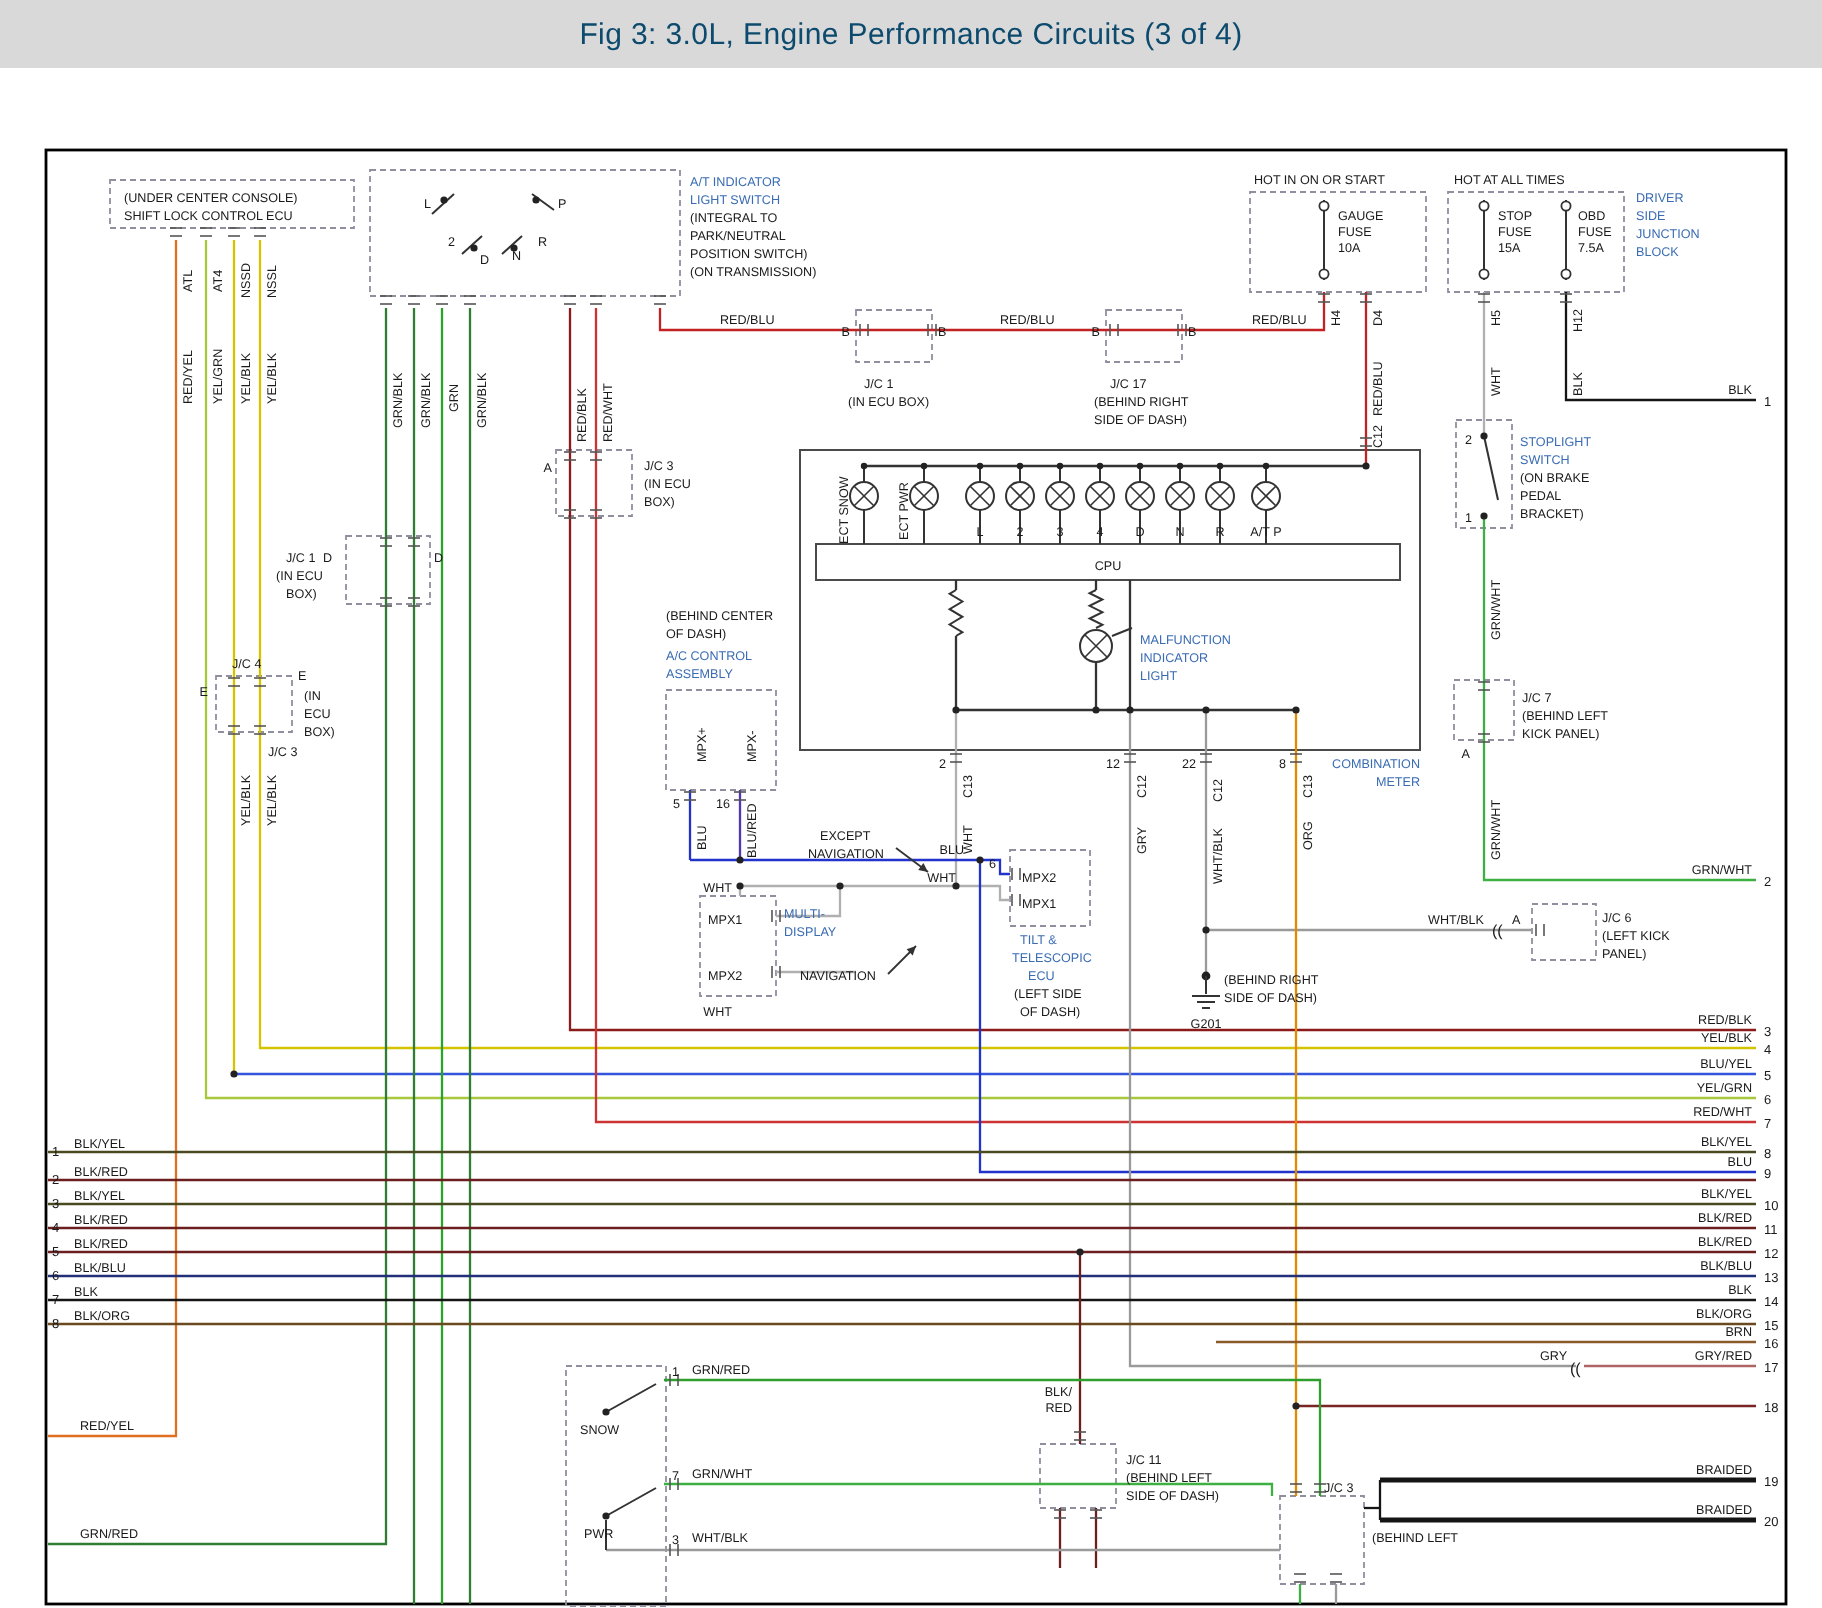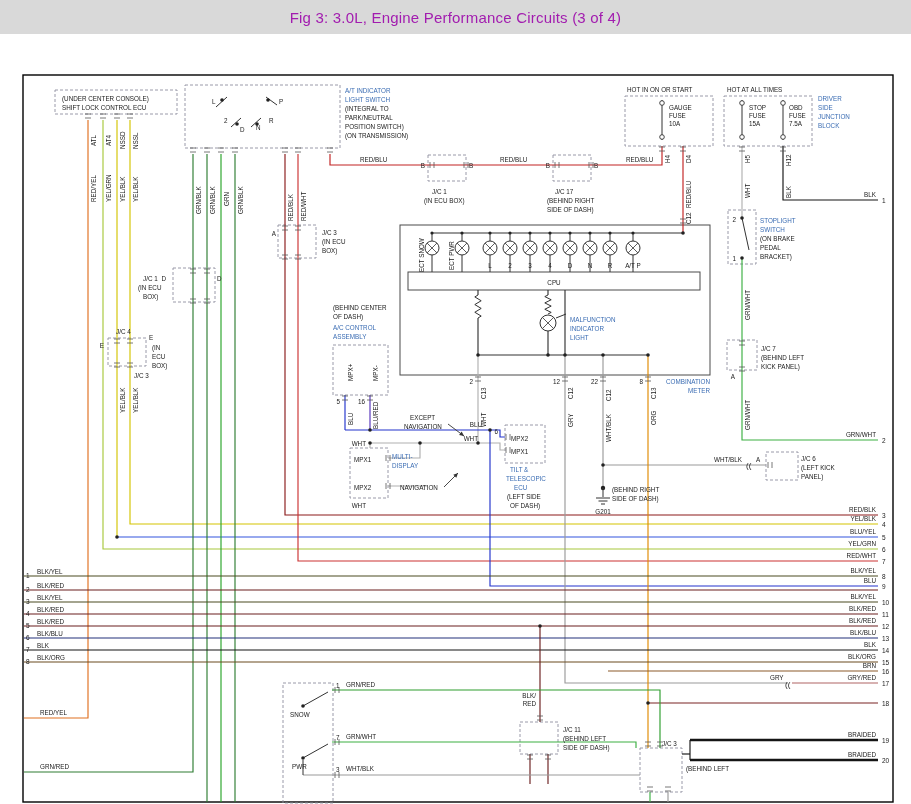--- a/index.html
+++ b/index.html
@@ -1,19 +1,19 @@
 <!DOCTYPE html>
 <html><head>
 <meta charset="utf-8">
 <style>
   html,body{margin:0;padding:0;background:#fff;}
   body{width:911px;height:804px;position:relative;font-family:"Liberation Sans",sans-serif;overflow:hidden;}
   .titlebar{position:absolute;top:0;left:0;width:911px;height:34px;background:#d9d9d9;
             display:flex;align-items:center;justify-content:center;
-            font-size:15px;color:#a21caf;letter-spacing:.2px;}
+            font-size:15px;color:#0c4a6e;letter-spacing:.2px;}
   #diagram-svg{position:absolute;top:0;left:0;}
   #diagram-svg text{font-family:"Liberation Sans",sans-serif;}
 </style>
 </head>
 <body>
 
 <div class="titlebar">Fig 3: 3.0L, Engine Performance Circuits (3 of 4)</div>
 
 <svg id="diagram-svg" width="911" height="804" viewBox="0 0 911 804" xmlns="http://www.w3.org/2000/svg">
     <rect x="23" y="75" width="870" height="727" fill="none" stroke="#000" stroke-width="1.4"></rect>

